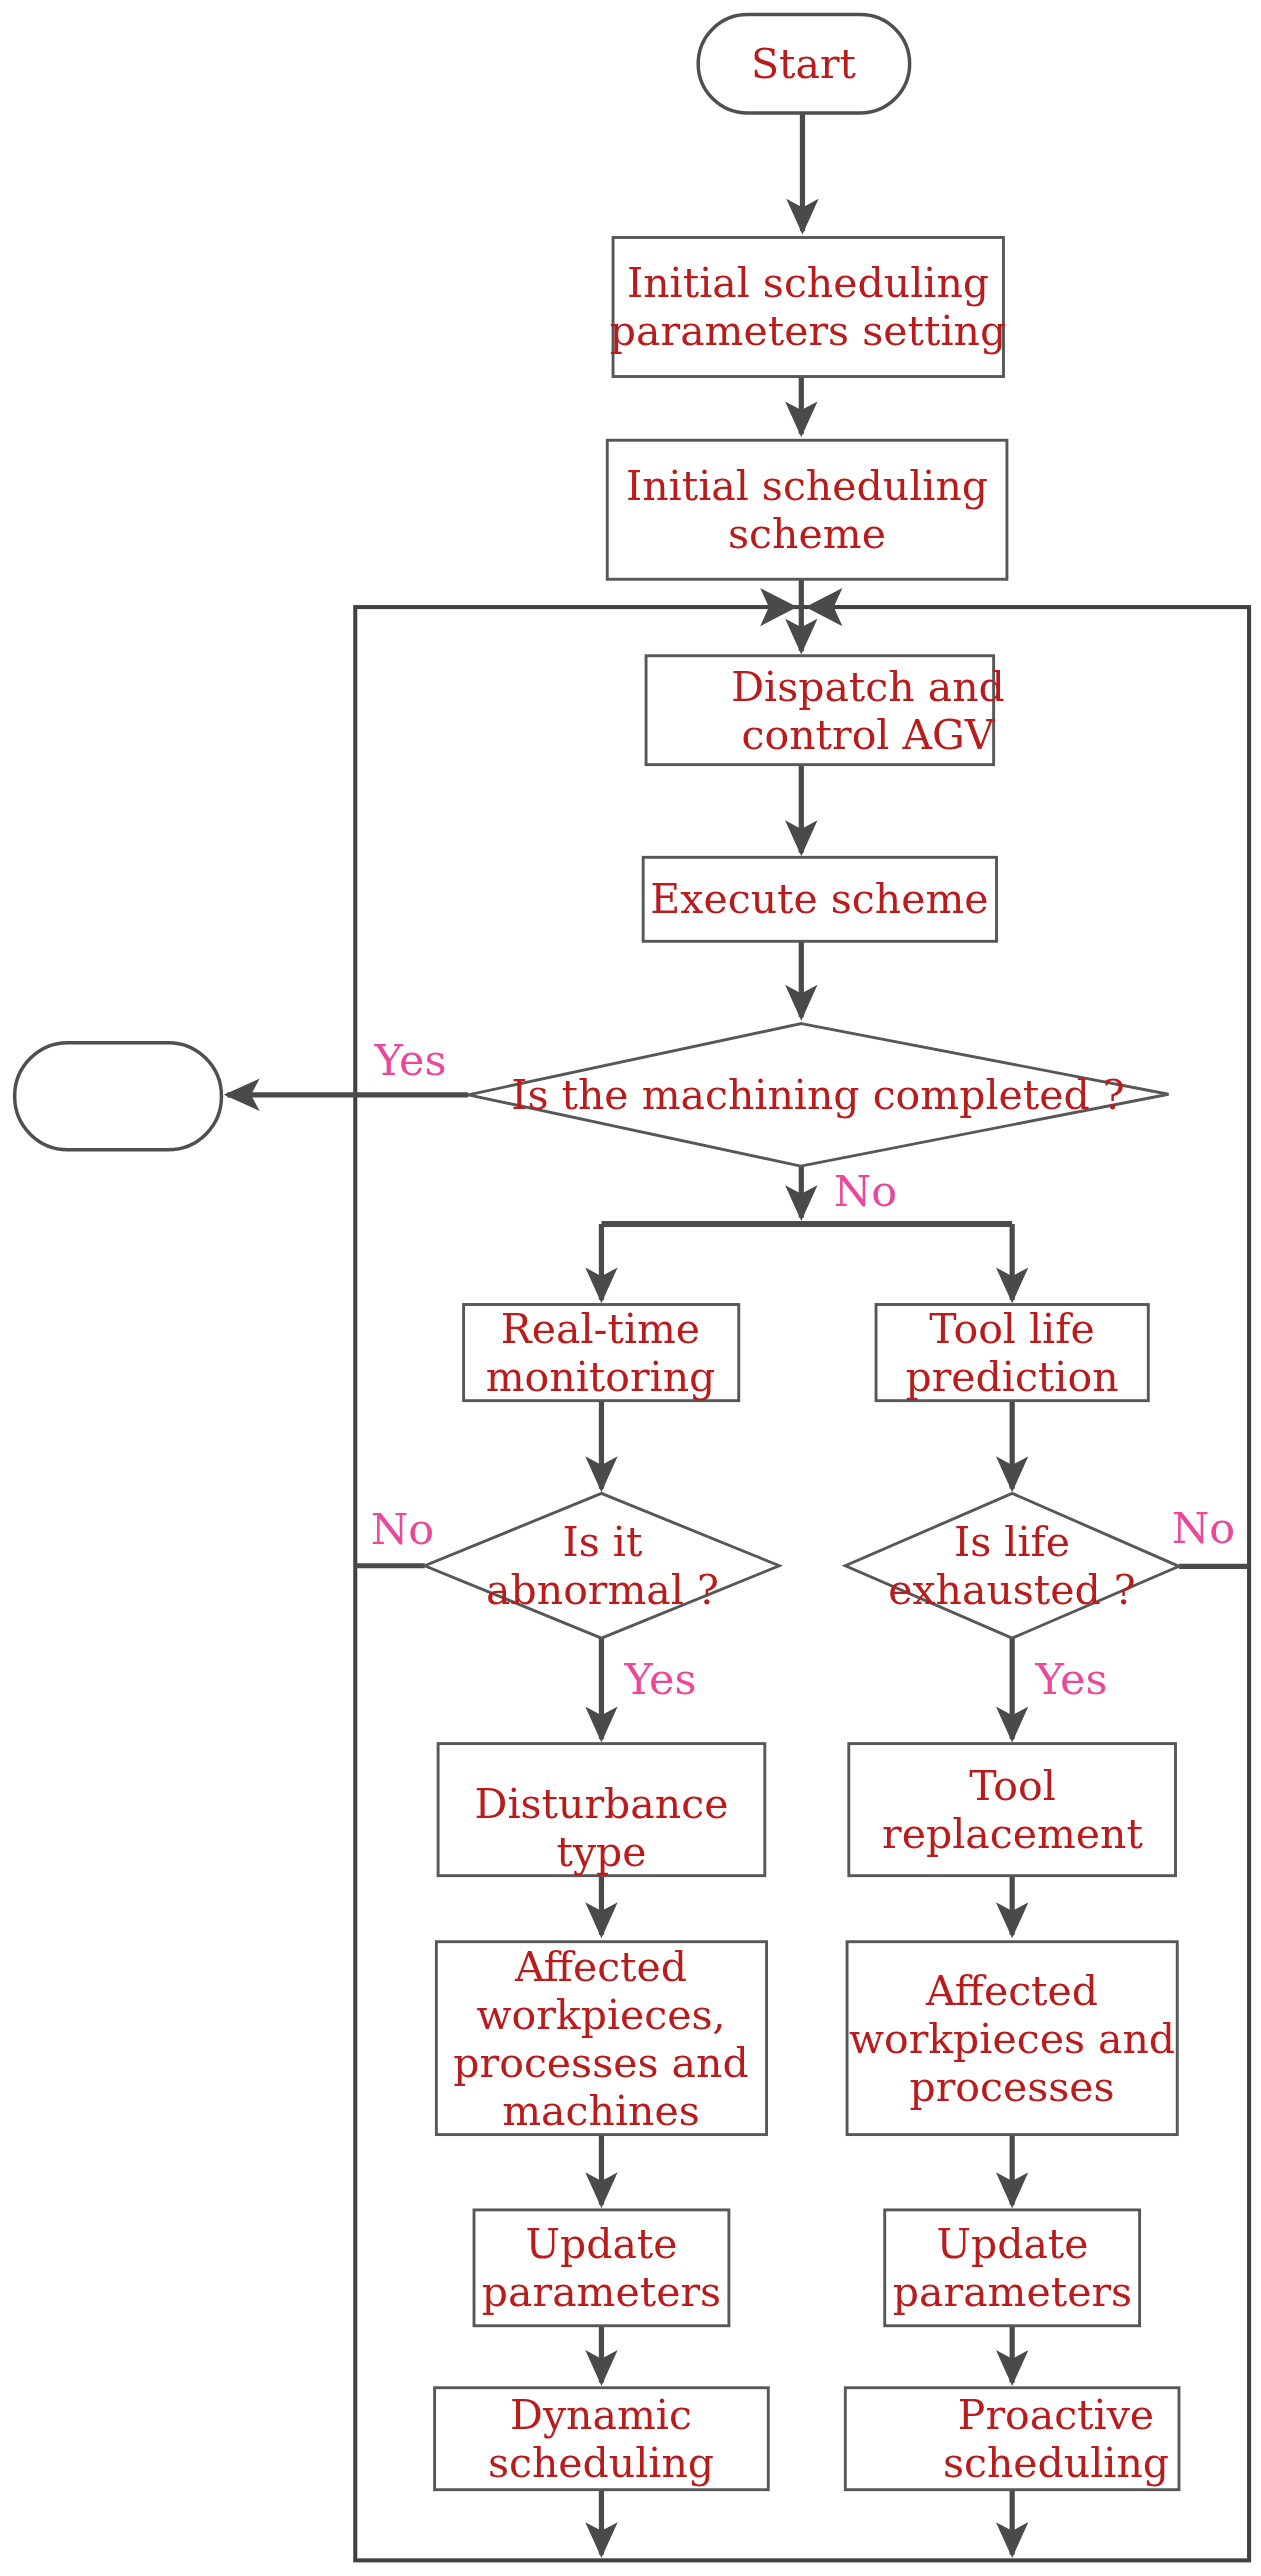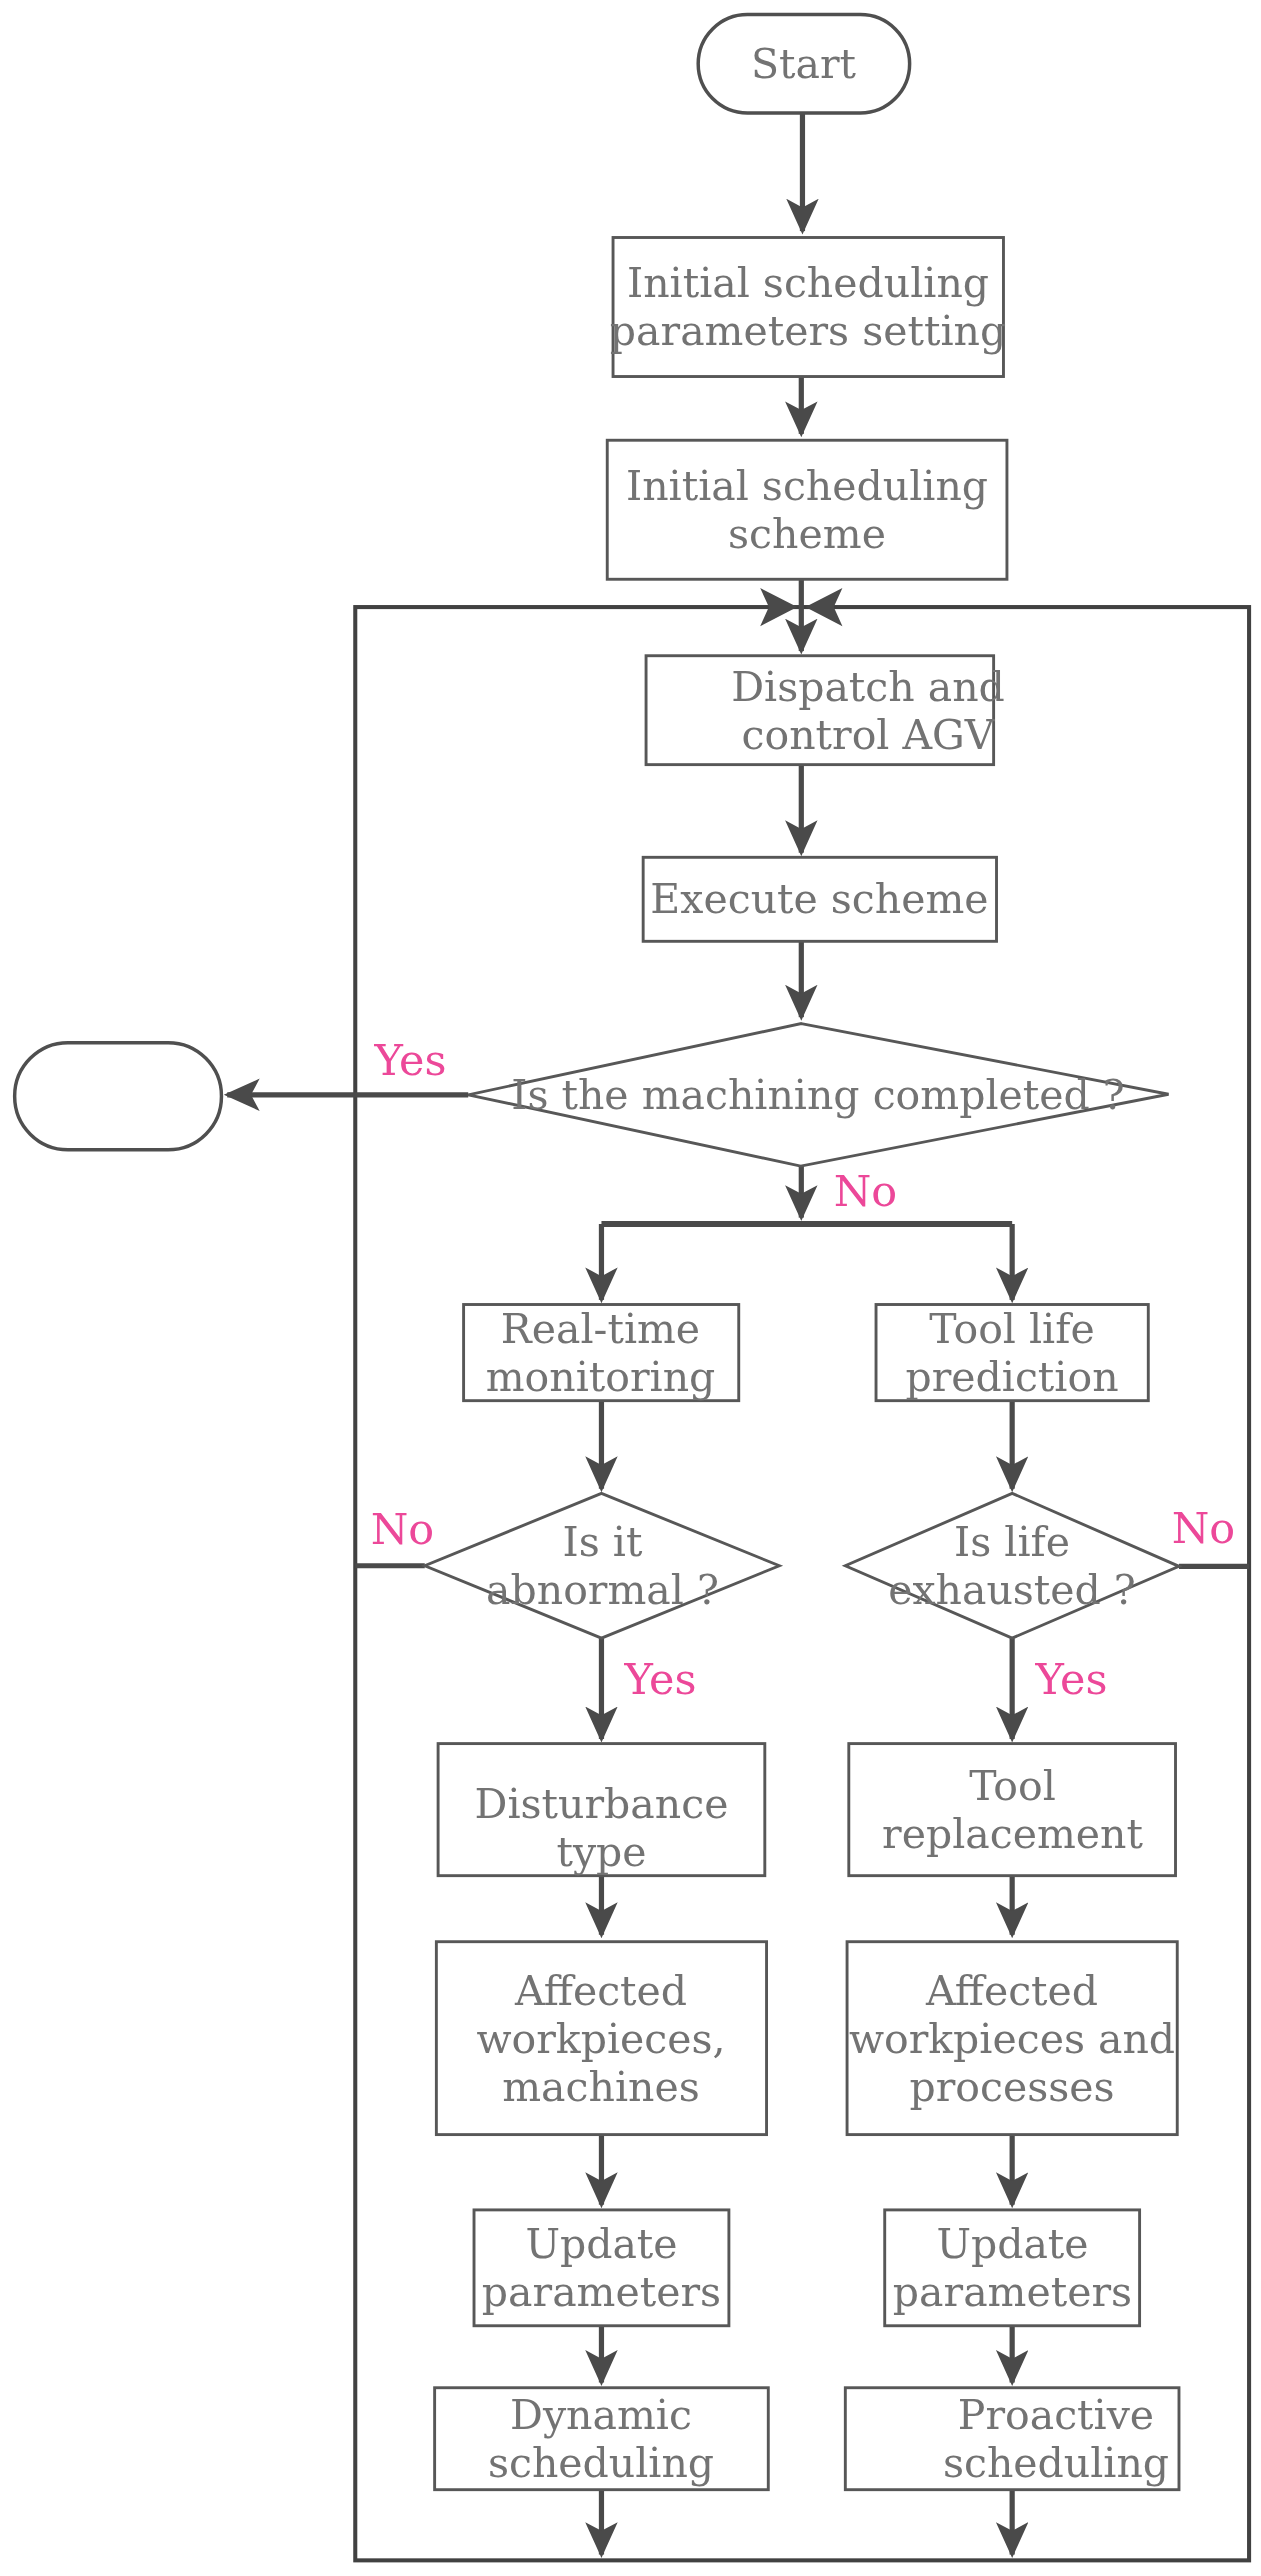--- a/index.html
+++ b/index.html
@@ -22,21 +22,21 @@
   .dec{fill:#ffffff;stroke:#575757;stroke-width:5;}
   .loopbox{fill:none;stroke:#414141;stroke-width:7;}
   .ah{fill:#4a4a4a;stroke:none;}
   
   .lbl{
     position:absolute;
     display:flex;flex-direction:column;
     align-items:center;justify-content:center;
     text-align:center;
     font-size:41px;line-height:48px;
-    color:#737373;
+    color:#b91c1c;
     pointer-events:none;
     white-space:nowrap;
   }
   .edge-lbl{
     position:absolute;
     display:flex;align-items:center;justify-content:center;
     font-size:43px;line-height:52px;
     color:#ec4899;pointer-events:none;white-space:nowrap;
   }
 </style>
@@ -157,20 +157,21 @@
   </div>
 
   <div class="lbl" style="left:849px;top:1744px;width:327px;height:132px;">
     <span>Tool</span>
     <span>replacement</span>
   </div>
 
   <div class="lbl" style="left:436px;top:1942px;width:330px;height:193px;">
     <span>Affected</span>
     <span>workpieces,</span>
+    <span>processes and</span>
     <span>machines</span>
   </div>
 
   <div class="lbl" style="left:847px;top:1942px;width:330px;height:193px;">
     <span>Affected</span>
     <span>workpieces and</span>
     <span>processes</span>
   </div>
 
   <div class="lbl" style="left:474px;top:2210px;width:255px;height:116px;">

